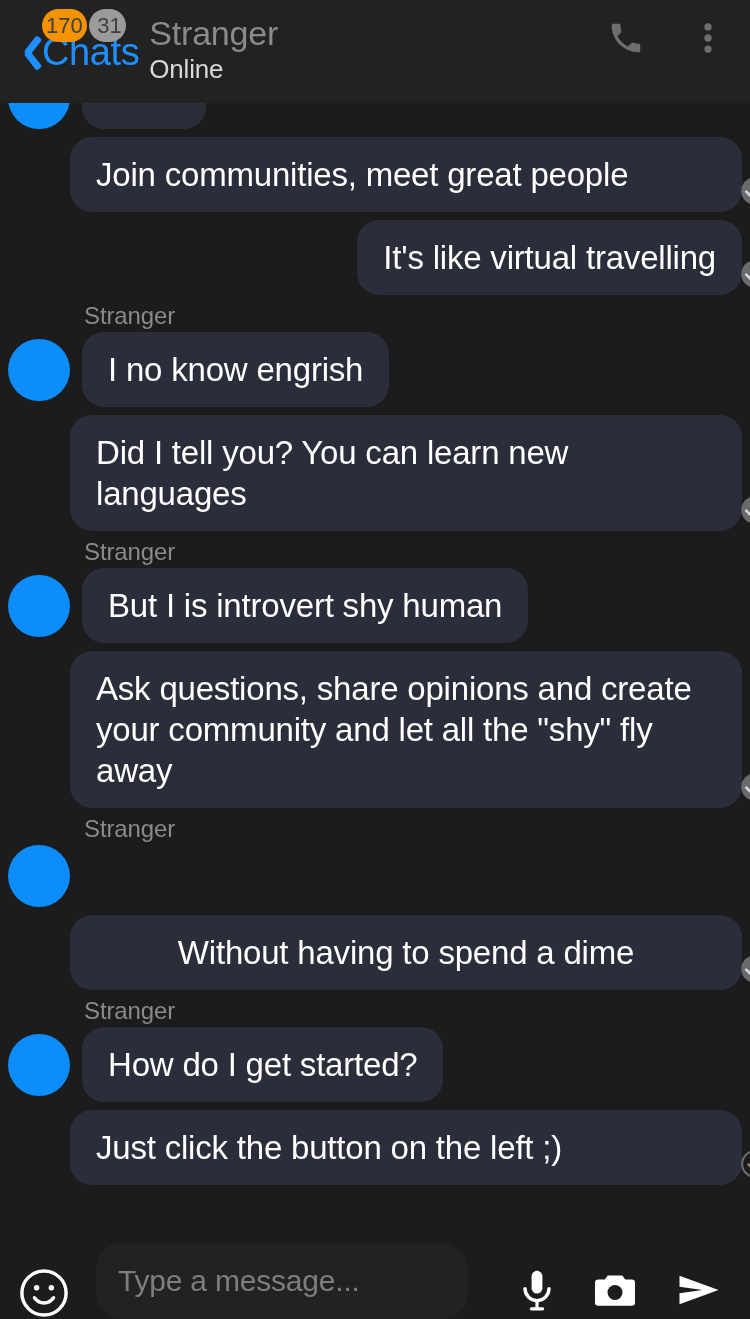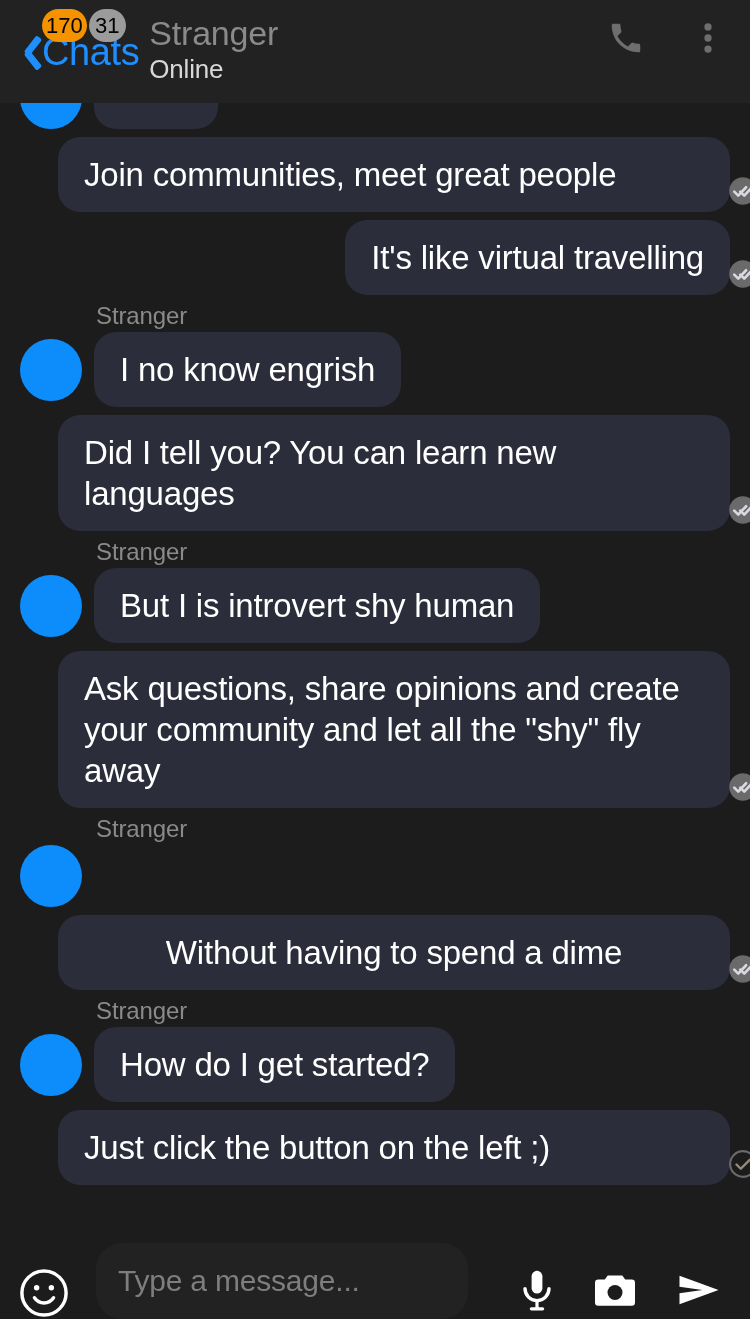--- a/index.html
+++ b/index.html
@@ -74,24 +74,24 @@
     top: 9px;
     left: 42px;
     display: flex;
     gap: 2px;
     align-items: center;
   }
   .badge {
     min-width: 37px;
     height: 33px;
     border-radius: 17px;
-    color: #000000;
+    color: #404040;
     font-size: 22px;
     line-height: 33px;
-    text-align: center;
+    text-align: right;
     padding: 0 4px;
     font-family: "Liberation Sans", sans-serif;
   }
   .badge.orange { background: #f49200; }
   .badge.grey   { background: #9b9b9b; }
 
   .peer {
     margin-left: 10px;
     padding-top: 14px;
     display: flex;
@@ -127,21 +127,21 @@
     justify-content: center;
     cursor: pointer;
   }
   .hdr-icon svg { display: block; }
 
   
   .chat {
     flex: 1 1 auto;
     position: relative;
     overflow: hidden;
-    padding: 0 20px;
+    padding: 0 8px;
   }
 
   .row {
     display: flex;
     width: 100%;
     position: relative;
   }
 
   
   .row.in {

